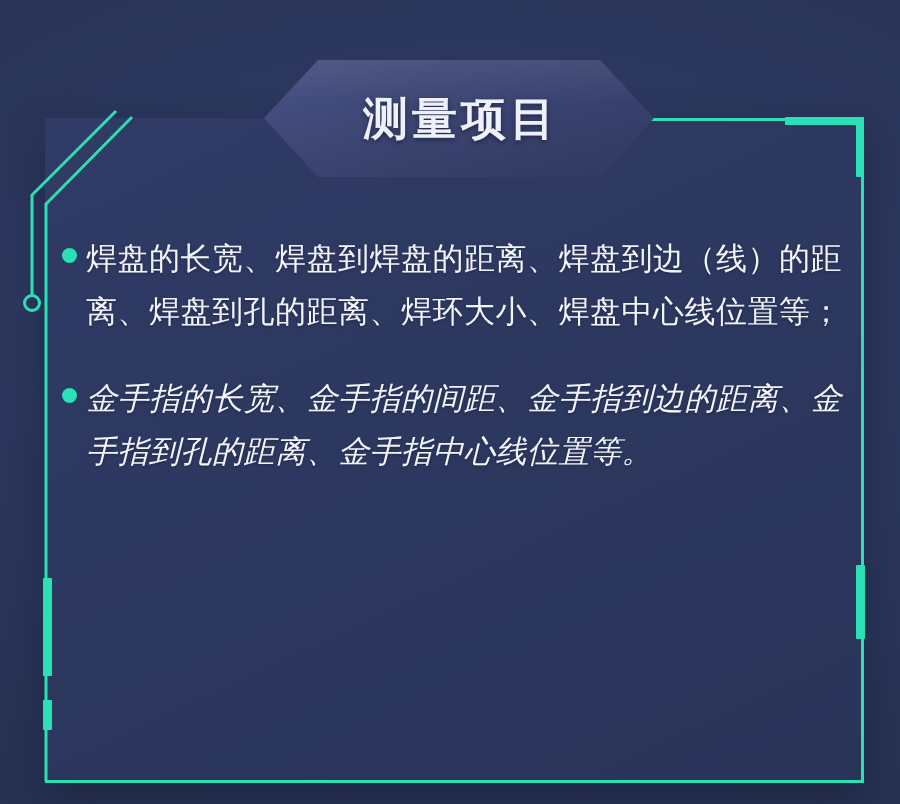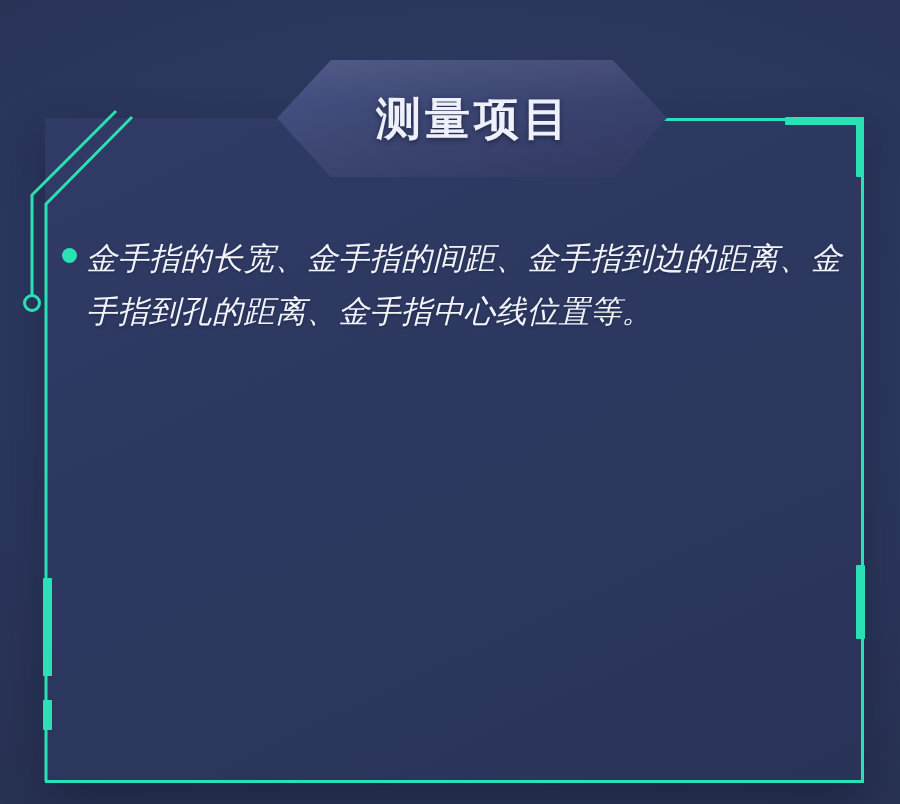--- a/index.html
+++ b/index.html
@@ -102,21 +102,21 @@
     left: 0;
     top: 0;
     width: 900px;
     height: 804px;
     pointer-events: none;
   }
 
   
   .banner {
     position: absolute;
-    left: 277px;
+    left: 264px;
     top: 60px;
     width: 390px;
     height: 117px;
   }
   .banner-shape {
     position: absolute;
     inset: 0;
     background: linear-gradient(112deg, #454f80 0%, #3d4775 42%, #363f6b 100%);
     clip-path: polygon(54px 0, 336px 0, 390px 58px, 336px 117px, 54px 117px, 0 58px);
     box-shadow: 0 10px 26px rgba(20, 26, 50, 0.4);
@@ -206,20 +206,24 @@
   <div class="accent accent-bl"></div>
 
   <div class="banner">
     <div class="banner-shape"></div>
     <div class="banner-title">测量项目</div>
   </div>
 
   <div class="list">
 
 
+    <div class="bullet-row">
+      <span class="dot"></span>
+      <span class="bullet-text">焊盘的长宽、焊盘到焊盘的距离、焊盘到边（线）的距离、焊盘到孔的距离、焊环大小、焊盘中心线位置等；</span>
+    </div>
 
     <div class="bullet-row">
       <span class="dot"></span>
       <span class="bullet-text">金手指的长宽、金手指的间距、金手指到边的距离、金手指到孔的距离、金手指中心线位置等。</span>
     </div>
 
   </div>
 
 </div>
 

